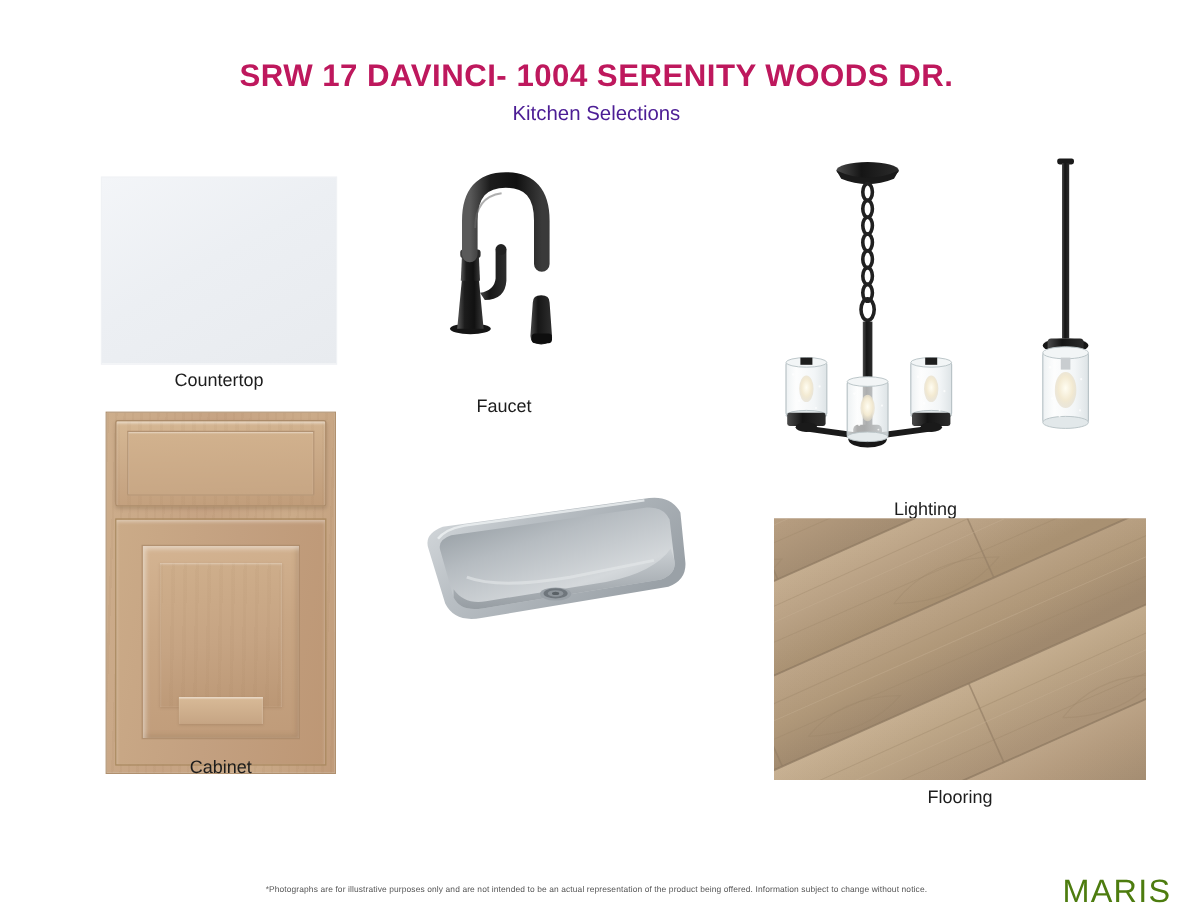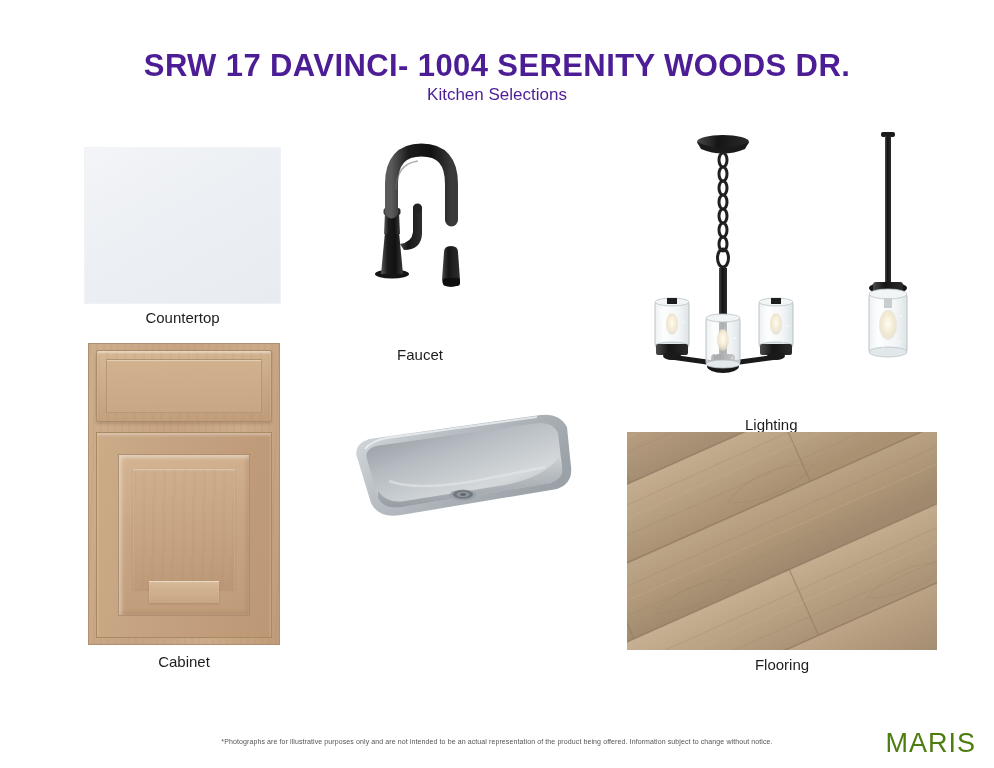--- a/index.html
+++ b/index.html
@@ -16,24 +16,24 @@
     color: #1a1a1a;
   }
 
   
   .board-title {
     position: absolute;
     left: 0;
     top: 48px;
     width: 994px;
     text-align: center;
-    font-size: 31px;
+    font-size: 26px;
     font-weight: bold;
     letter-spacing: 0.4px;
-    color: #4c1d95;
+    color: #be185d;
     white-space: nowrap;
   }
   .board-subtitle {
     position: absolute;
     left: 0;
     top: 85px;
     width: 994px;
     text-align: center;
     font-size: 17px;
     font-weight: normal;
@@ -120,40 +120,40 @@
       linear-gradient(172deg, #cfaf8c 0%, #c6a483 55%, #bb9775 100%);
     box-shadow: inset 0 1px 2px rgba(255,255,255,0.4), 0 1px 2px rgba(130,100,72,0.25);
   }
   .cab-bottom-rail {
     position: absolute;
     left: 30px; right: 30px; bottom: 12px;
     height: 22px;
     background: linear-gradient(180deg, #d8ba97 0%, #c6a584 100%);
     box-shadow: inset 0 1px 1px rgba(255,255,255,0.5), 0 1px 2px rgba(130,100,72,0.3);
   }
-  #cabinet-item .caption { top: 310px; }
+  #cabinet-item .caption { top: 288px; }
 
   
   #faucet-item { left: 355px; top: 112px; width: 130px; }
   .faucet-stage { position: relative; width: 130px; height: 205px; }
   .faucet-svg { display: block; }
-  #faucet-item .caption { top: 218px; margin-top: 16px; }
+  #faucet-item .caption { top: 218px; }
 
   
   #sink-item { left: 345px; top: 405px; width: 235px; }
   .sink-stage { position: relative; width: 235px; height: 130px; }
   #sink-item .caption { top: 141px; }
 
   
   #lighting-item { left: 625px; top: 126px; width: 300px; }
   .lighting-stage { position: relative; width: 300px; height: 280px; }
   #lighting-item .caption { top: 290px; text-align: left; padding-left: 120px; }
 
   
-  #flooring-item { left: 627px; top: 432px; width: 310px; }
+  #flooring-item { left: 645px; top: 432px; width: 310px; }
   .flooring-swatch {
     width: 310px;
     height: 218px;
     overflow: hidden;
     position: relative;
     background: #b5a086;
   }
   #flooring-item .caption { top: 224px; }
 
   

